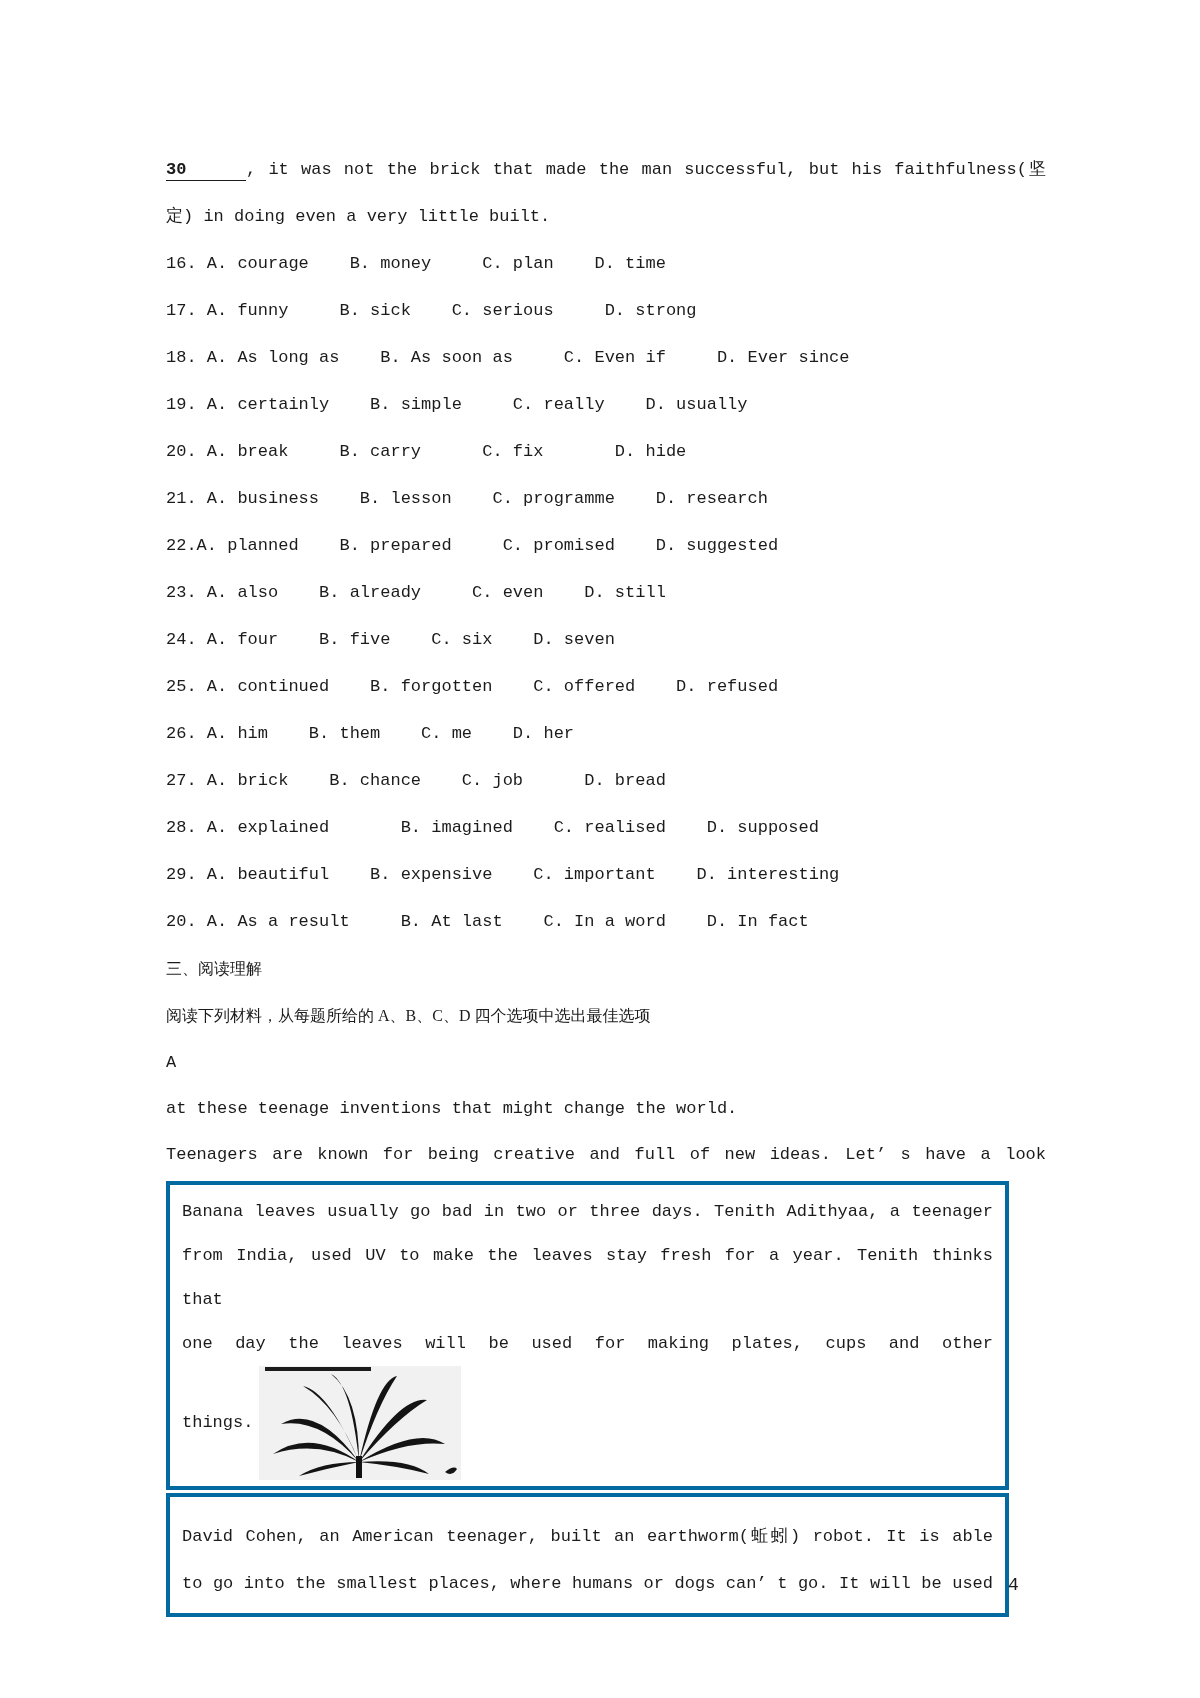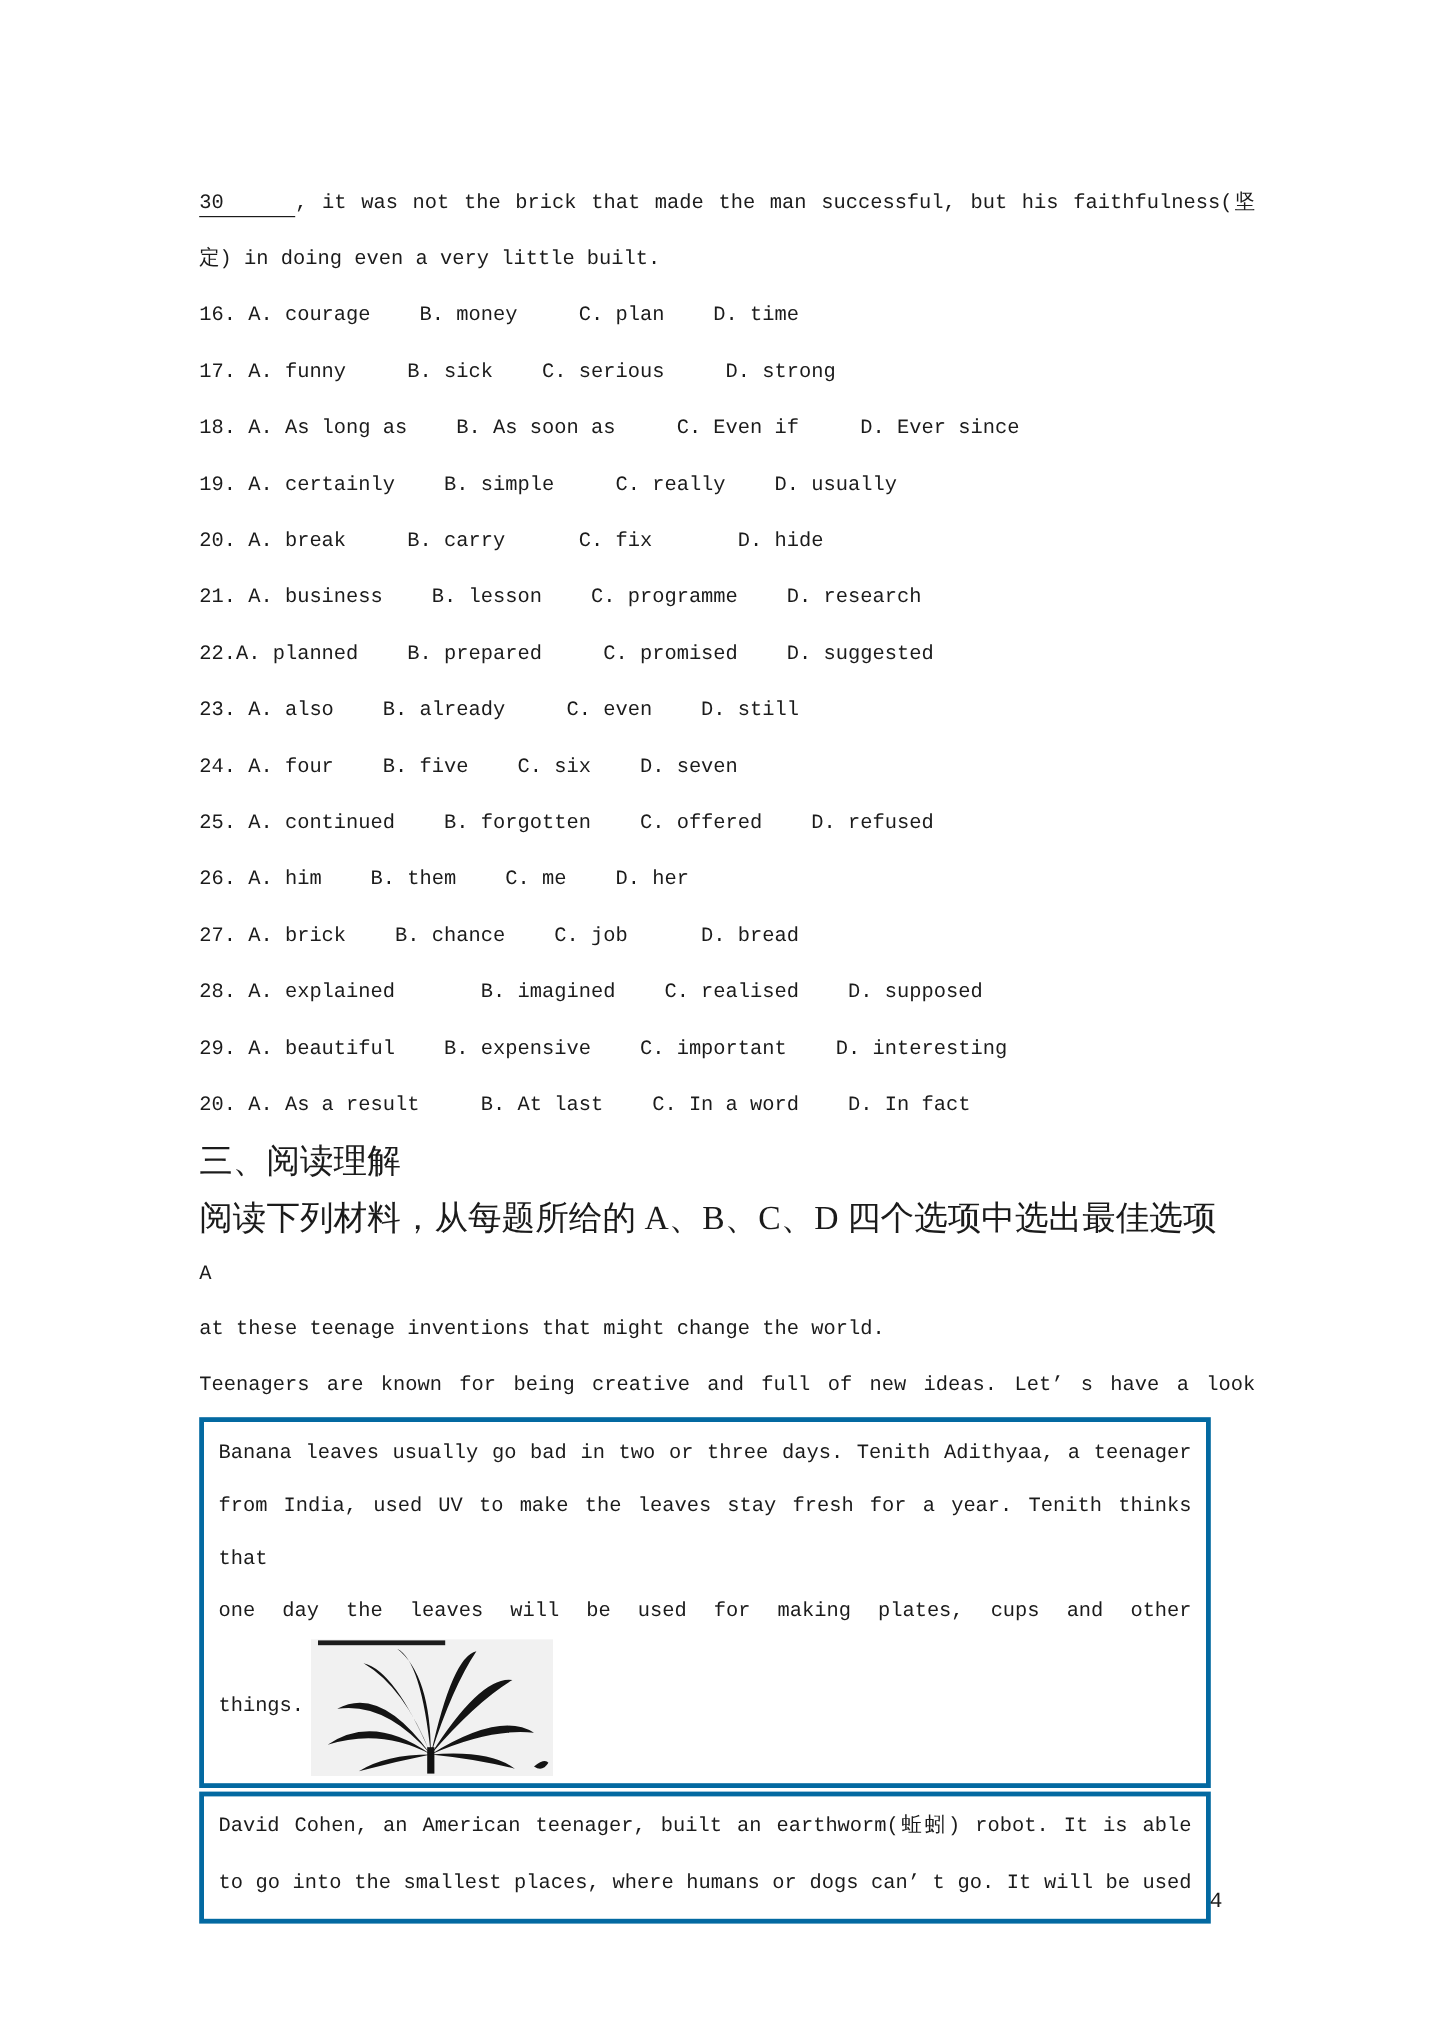--- a/index.html
+++ b/index.html
@@ -5,34 +5,34 @@
   html,body{margin:0;padding:0;}
   body{
     width:1200px;height:1698px;background:#ffffff;position:relative;
     font-family:"Liberation Mono","DejaVu Sans Mono",monospace;
     color:#1b1b1b;
   }
   .page{position:absolute;inset:0;background:#fff;overflow:hidden;}
   .content{position:absolute;left:166px;top:146px;width:880px;font-size:17px;}
   .row{line-height:47px;white-space:pre-wrap;}
   .jline{text-align:justify;text-align-last:justify;white-space:normal;}
-  .cn{font-size:28px;font-family:"Liberation Serif","DejaVu Serif",serif;}
+  .cn{font-size:16px;font-family:"Liberation Serif","DejaVu Serif",serif;}
   .blank{
     display:inline-block;min-width:80px;
-    border-bottom:1px solid #1b1b1b;line-height:20px;
+    border-bottom:1px solid #1b1b1b;line-height:20px;font-weight:bold;
   }
   .para-line{line-height:46px;}
   .ibox{
     border:4px solid #0369a1;margin-top:3px;margin-right:37px;
     padding:5px 12px 6px;
   }
   .box-line{line-height:44px;}
   .img-row{display:flex;align-items:center;line-height:44px;padding-bottom:0;}
   .plant{width:202px;height:114px;margin-left:6px;display:block;}
-  .ibox2{padding:2px 12px 6px;}
+  .ibox2{padding:16px 12px 6px;}
   .ibox2 .box-line{line-height:47px;}
   .page-number{position:absolute;left:1008px;top:1571px;font-size:18px;line-height:28px;}
 </style>
 </head>
 <body>
 
 <div class="page">
   <div class="content">
 
     <div class="row jline"><span class="blank">30</span><span>, it was not the brick that made the man successful, but his faithfulness(坚</span></div>

